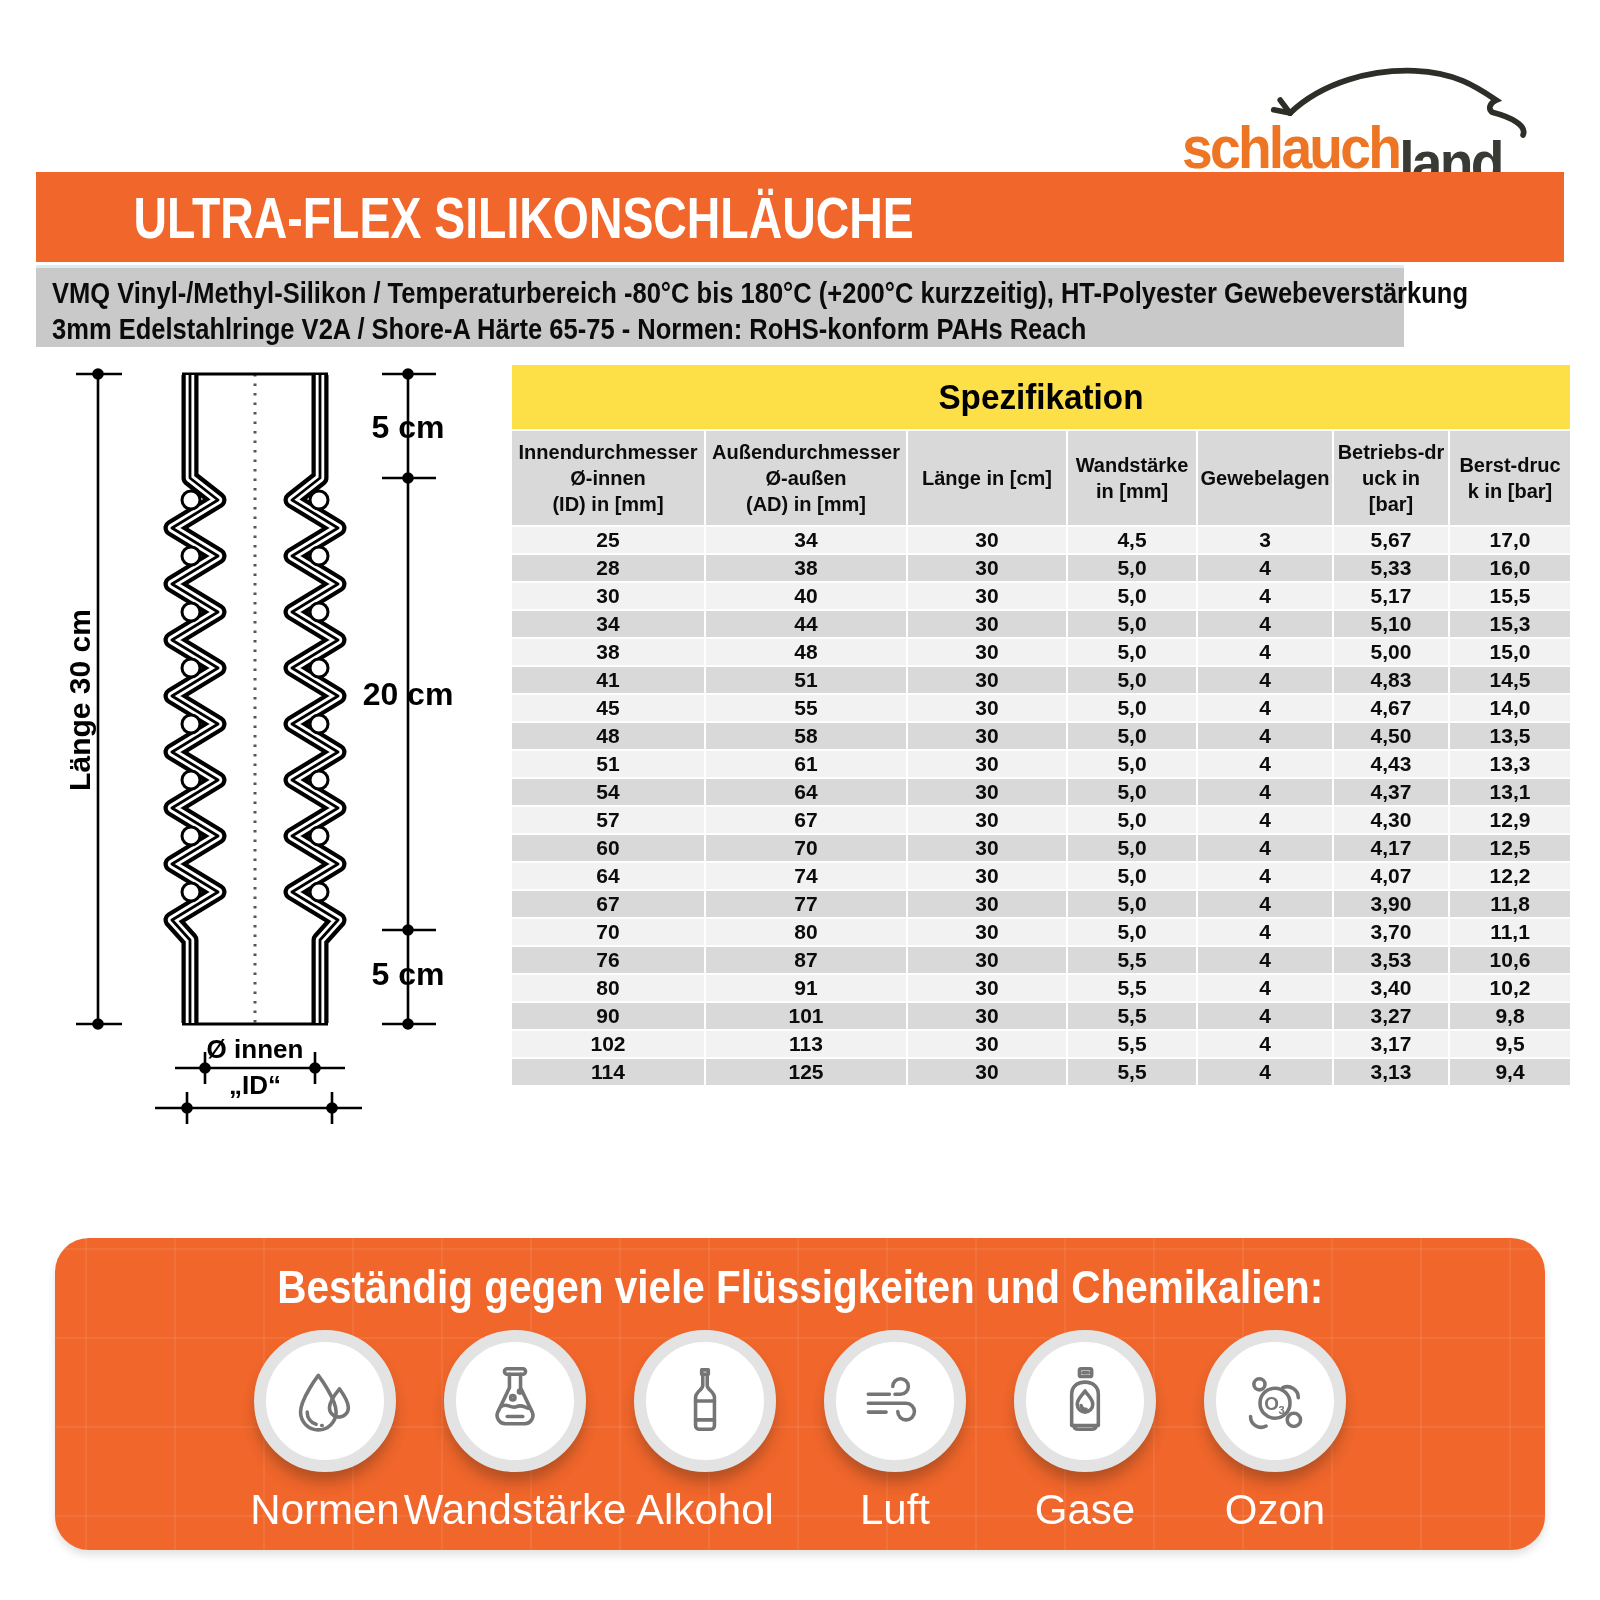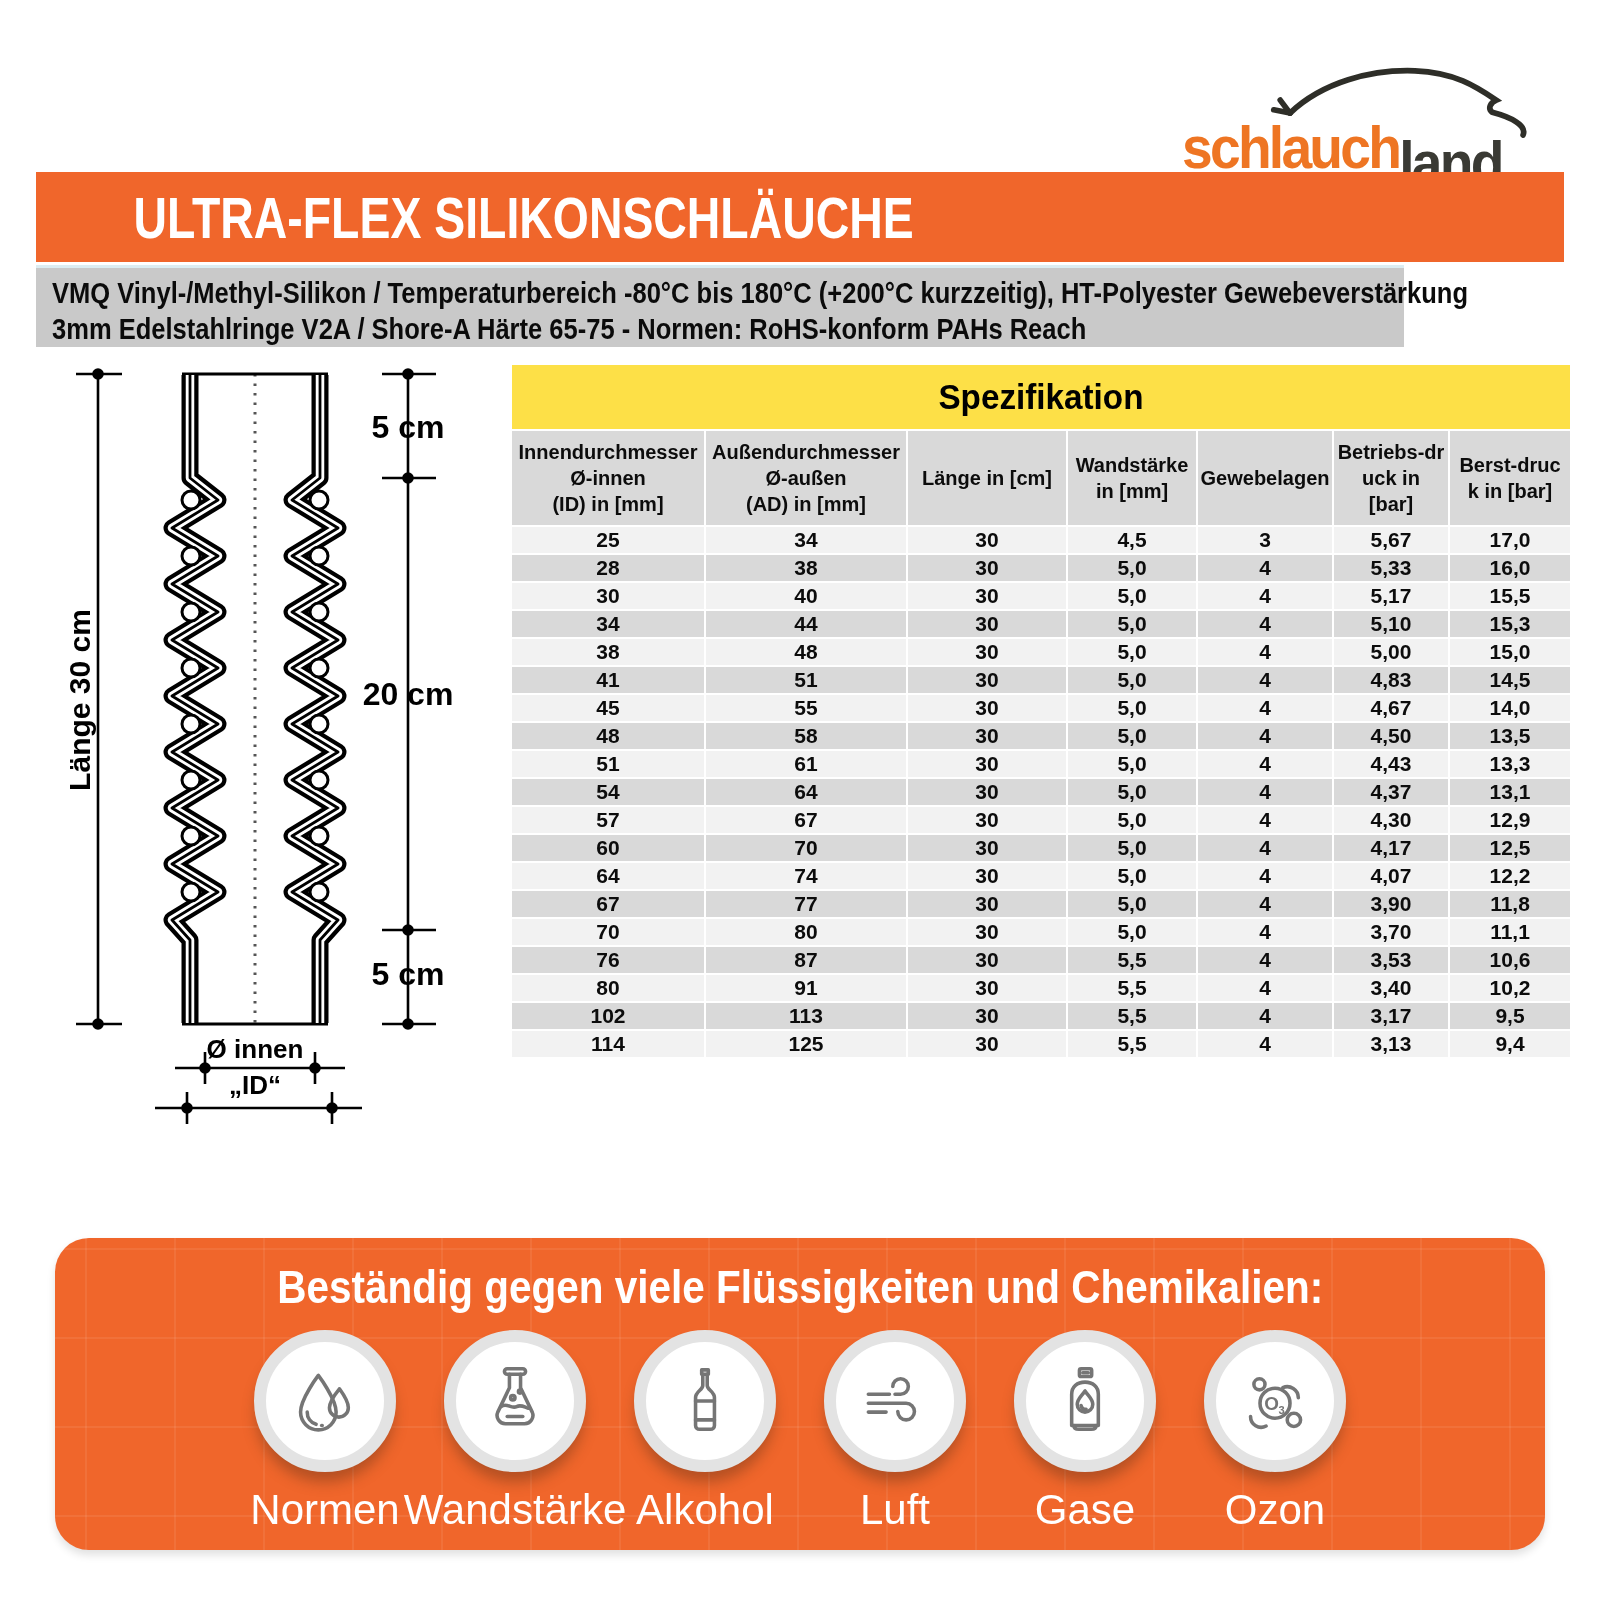--- a/index.html
+++ b/index.html
@@ -350,20 +350,29 @@
           <tr>
             <td>80</td>
             <td>91</td>
             <td>30</td>
             <td>5,5</td>
             <td>4</td>
             <td>3,40</td>
             <td>10,2</td>
           </tr>
           <tr>
+            <td>90</td>
+            <td>101</td>
+            <td>30</td>
+            <td>5,5</td>
+            <td>4</td>
+            <td>3,27</td>
+            <td>9,8</td>
+          </tr>
+          <tr>
             <td>102</td>
             <td>113</td>
             <td>30</td>
             <td>5,5</td>
             <td>4</td>
             <td>3,17</td>
             <td>9,5</td>
           </tr>
           <tr>
             <td>114</td>

